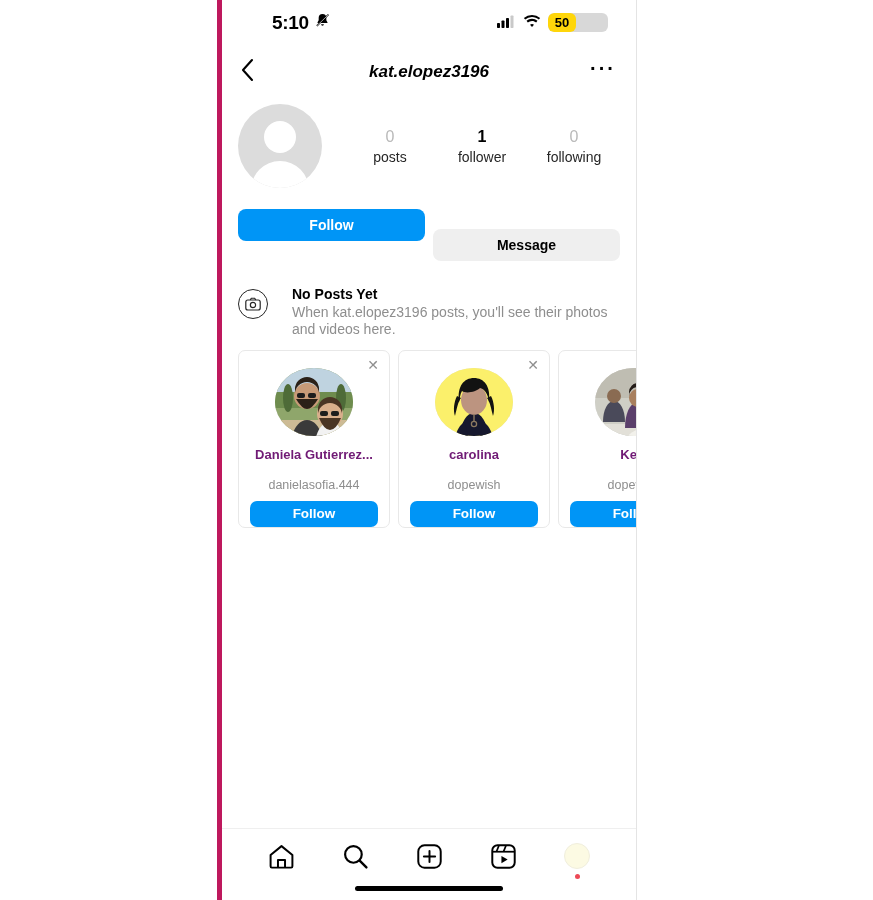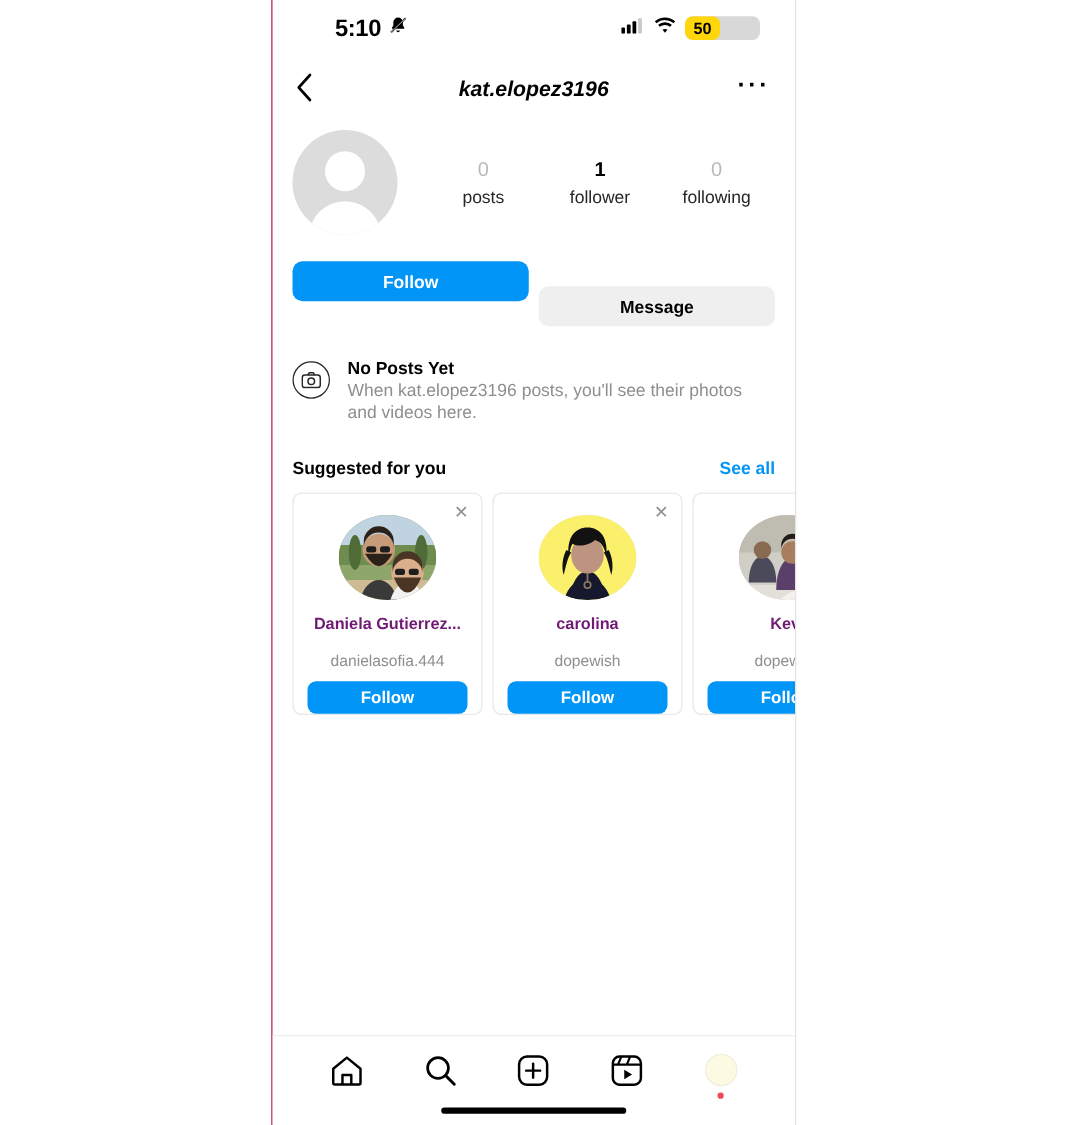--- a/index.html
+++ b/index.html
@@ -10,21 +10,21 @@
     overflow: hidden;
   }
   #stage { position: relative; width: 873px; height: 900px; background: #fff; }
 
   
   .phone {
     position: absolute;
     left: 217px; top: 0;
     width: 420px; height: 900px;
     background: #fff;
-    border-left: 1px solid #be185d;
+    border-left: 5px solid #be185d;
     border-right: 1px solid #e4e4e4;
     overflow: hidden;
   }
 
   
   .statusbar {
     position: relative;
     height: 46px;
     display: flex; align-items: center;
   }
@@ -133,21 +133,21 @@
     font-size: 14px; font-weight: bold;
     display: flex; align-items: center; justify-content: center;
     cursor: pointer;
     font-family: "Liberation Sans", sans-serif;
   }
   .btn-follow { background: #0095F6; color: #fff; }
   .btn-message { background: #EFEFEF; color: #000; margin-top: 20px; }
 
   
   .no-posts {
-    display: flex; align-items: flex-start; gap: 14px;
+    display: flex; align-items: flex-start; gap: 24px;
     padding: 24px 16px 0 16px;
   }
   .cam-circle {
     width: 30px; height: 30px; border-radius: 50%;
     border: 1.4px solid #262626;
     display: flex; align-items: center; justify-content: center;
     flex: 0 0 auto; margin-top: 4px;
   }
   .np-title { font-size: 14px; font-weight: bold; color: #000; line-height: 19px; }
   .np-sub { font-size: 14px; color: #8e8e8e; line-height: 17px; max-width: 360px; }
@@ -327,24 +327,20 @@
           <path d="M6.6 3.5l1.3-2.2h4.2l1.3 2.2" fill="none" stroke="#262626" stroke-width="1.5" stroke-linejoin="round"></path>
           <circle cx="10" cy="9.8" r="3.3" fill="none" stroke="#262626" stroke-width="1.5"></circle>
         </svg>
       </div>
       <div>
         <div class="np-title">No Posts Yet</div>
         <div class="np-sub">When kat.elopez3196 posts, you'll see their photos and videos here.</div>
       </div>
     </div>
 
-    <div class="sugg-head">
-      <span class="sugg-title">Suggested for you</span>
-      <span class="see-all">See all</span>
-    </div>
 
     <div class="sugg-row">
 
       <div class="card">
         <span class="card-x">✕</span>
         <div class="card-av">
           <svg width="78" height="78" viewBox="0 0 78 78">
             <rect width="78" height="78" fill="#8FA66B"></rect>
             <rect y="0" width="78" height="26" fill="#BFD3E0"></rect>
             <rect y="24" width="78" height="16" fill="#6E8C4E"></rect>

